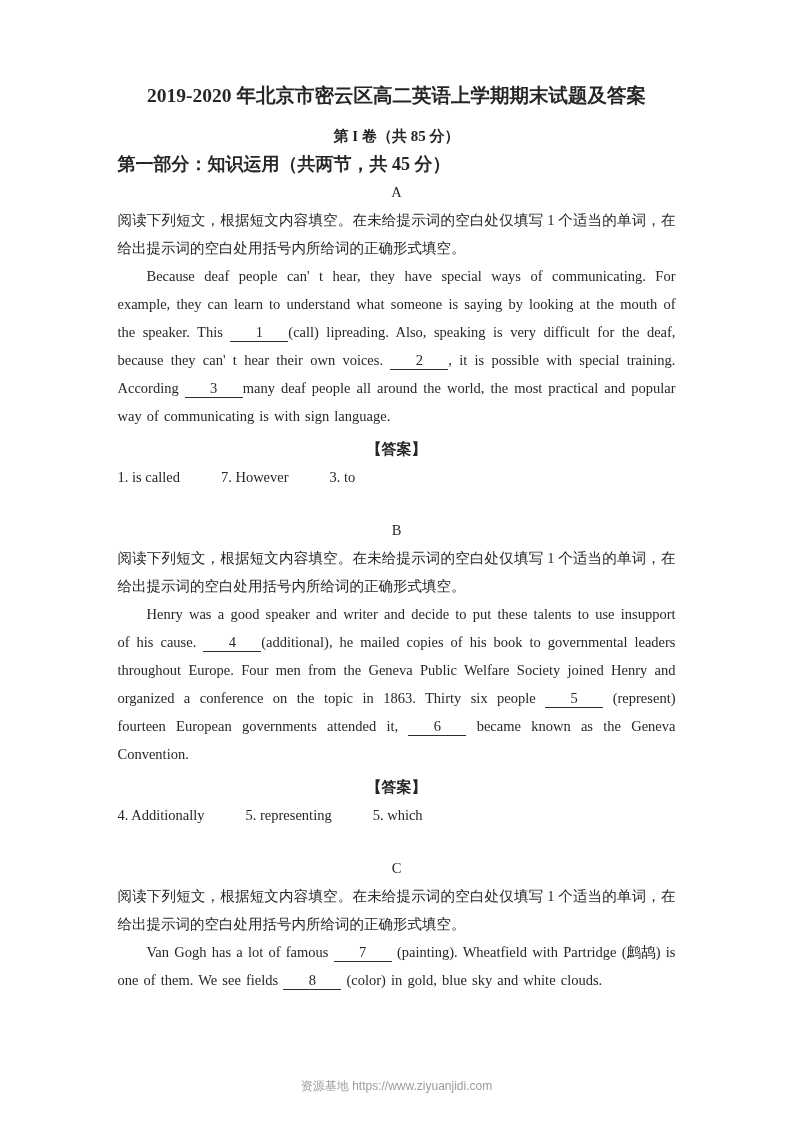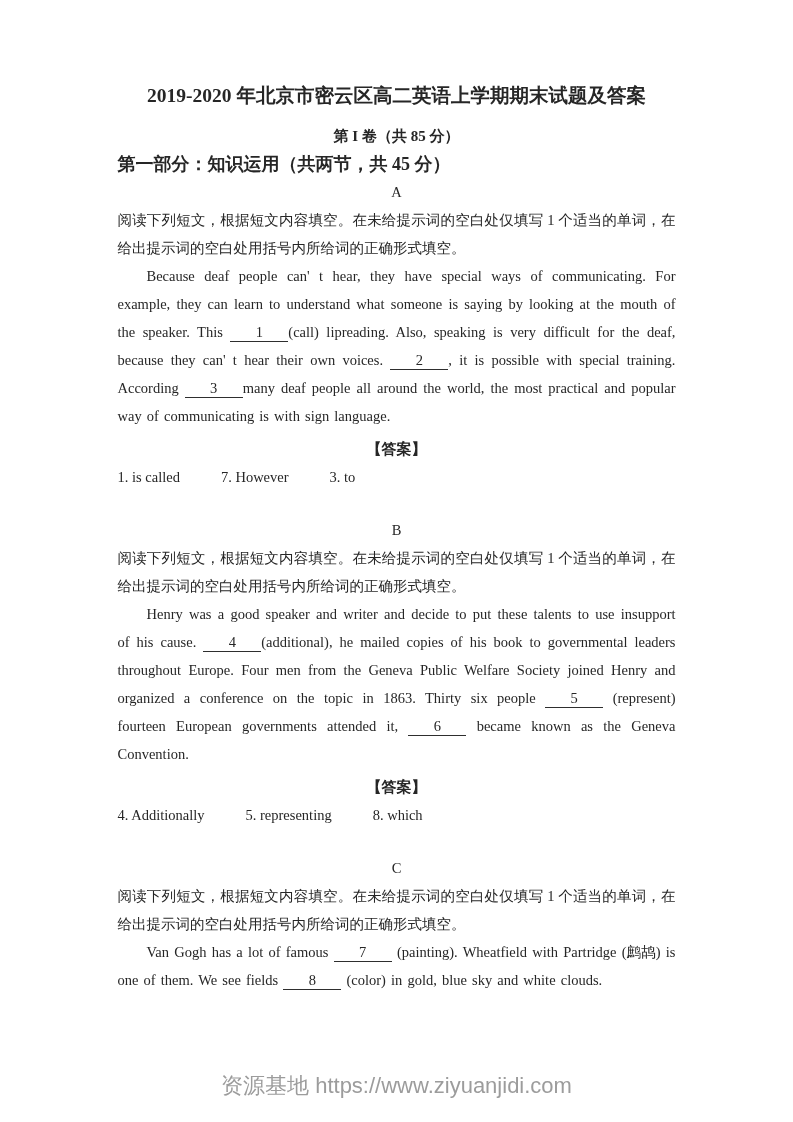--- a/index.html
+++ b/index.html
@@ -92,21 +92,21 @@
   }
 
   .page-footer {
     position: absolute;
     left: 0;
     right: 0;
     bottom: 24px;
     text-align: center;
     color: #9c9c9c;
     font-family: "Liberation Sans", "DejaVu Sans", sans-serif;
-    font-size: 22px;
+    font-size: 12px;
     line-height: 24px;
   }
   .page-footer .site-url { color: #9c9c9c; text-decoration: none; }
 </style>
 </head>
 <body>
 
 <div class="page">
   <div class="content">
 
@@ -128,21 +128,21 @@
     </div>
 
     <div class="section spaced">
       <p class="section-label">B</p>
       <p class="instructions">阅读下列短文，根据短文内容填空。在未给提示词的空白处仅填写 1 个适当的单词，在给出提示词的空白处用括号内所给词的正确形式填空。</p>
       <p class="passage">Henry was a good speaker and writer and decide to put these talents to use insupport of his cause. <span class="blank">4</span>(additional), he mailed copies of his book to governmental leaders throughout Europe. Four men from the Geneva Public Welfare Society joined Henry and organized a conference on the topic in 1863. Thirty six people <span class="blank">5</span> (represent) fourteen European governments attended it, <span class="blank">6</span> became known as the Geneva Convention.</p>
       <div class="answer-label">【答案】</div>
       <div class="answers-row">
           <span>4. Additionally</span>
           <span>5. representing</span>
-          <span>8. which</span>
+          <span>5. which</span>
         </div>
     </div>
 
     <div class="section spaced">
       <p class="section-label">C</p>
       <p class="instructions">阅读下列短文，根据短文内容填空。在未给提示词的空白处仅填写 1 个适当的单词，在给出提示词的空白处用括号内所给词的正确形式填空。</p>
       <p class="passage">Van Gogh has a lot of famous <span class="blank">7</span> (painting). Wheatfield with Partridge (鹧鸪) is one of them. We see fields <span class="blank">8</span> (color) in gold, blue sky and white clouds.</p>
     </div>
 
   </div>

